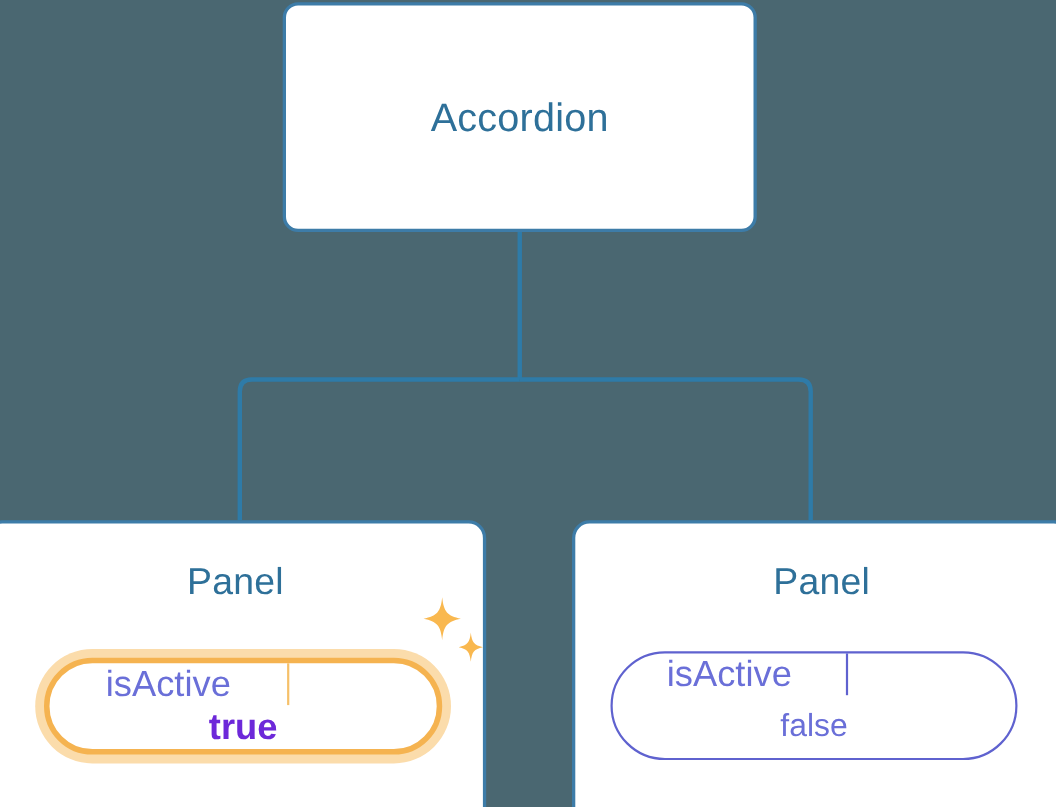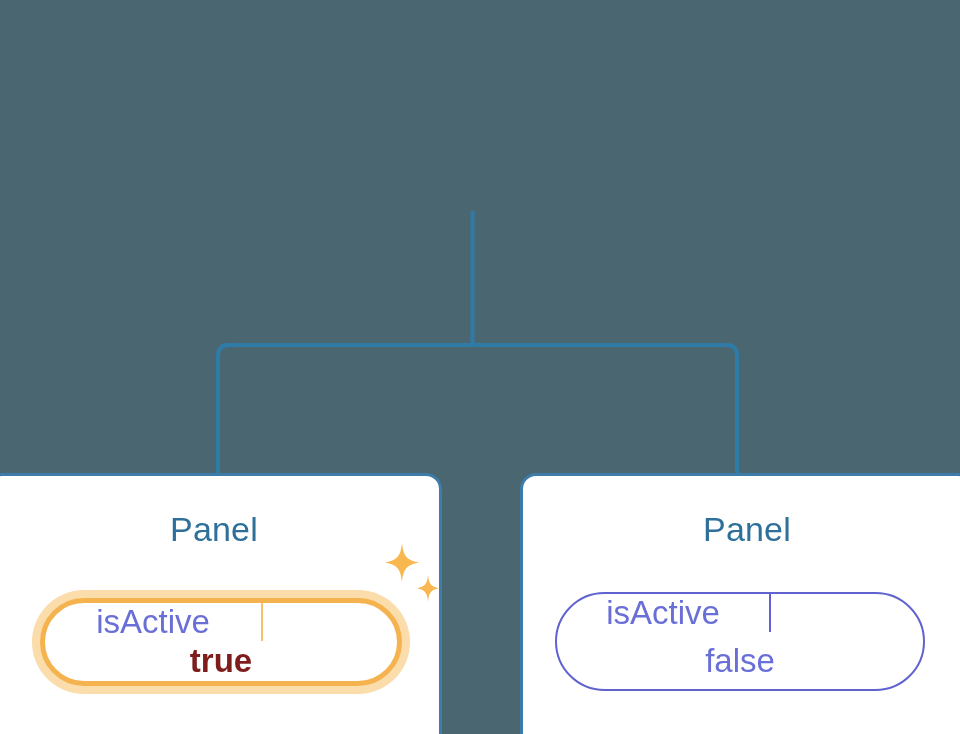--- a/index.html
+++ b/index.html
@@ -133,21 +133,21 @@
   }
   .pill-hl .prop-key {
     width: 218px;
     border-right: 2px solid #f6c069;
     color: #6a6fd8;
     font-size: 33px;
     font-weight: 400;
   }
   .pill-hl .prop-val {
     flex: 1;
-    color: #7f1d1d;
+    color: #6d28d9;
     font-size: 33px;
     font-weight: 700;
   }
 
   
   .sparkles {
     position: absolute;
     left: 378px;
     top: 539px;
     width: 70px;
@@ -174,37 +174,40 @@
   .pill-plain .prop-key {
     width: 214px;
     border-right: 2px solid #5f62cf;
     color: #6a6fd8;
     font-size: 33px;
     font-weight: 400;
   }
   .pill-plain .prop-val {
     flex: 1;
     color: #6a6fd8;
-    font-size: 33px;
+    font-size: 29px;
     font-weight: 400;
   }
 </style>
 </head>
 <body>
 
 <div id="stage">
 
   <svg id="connectors" viewBox="0 0 960 734" width="960" height="734" fill="none">
 
     <path d="M 472.5 211 L 472.5 345" stroke="#2e7ba8" stroke-width="4" stroke-linecap="butt"></path>
 
     <path d="M 472.5 345 L 229 345 Q 218 345 218 356 L 218 473" stroke="#2e7ba8" stroke-width="4" stroke-linecap="butt"></path>
     <path d="M 472.5 345 L 726 345 Q 737 345 737 356 L 737 473" stroke="#2e7ba8" stroke-width="4" stroke-linecap="butt"></path>
   </svg>
 
+  <div class="node-card" id="root-node">
+    <span class="node-title">Accordion</span>
+  </div>
 
   <div class="node-card child-node" id="panel-node-1">
     <span class="node-title">Panel</span>
   </div>
 
   <div class="pill-wrap-hl">
     <div class="pill-glow"></div>
     <div class="prop-pill pill-hl">
       <span class="prop-key">isActive</span>
       <span class="prop-val">true</span>

